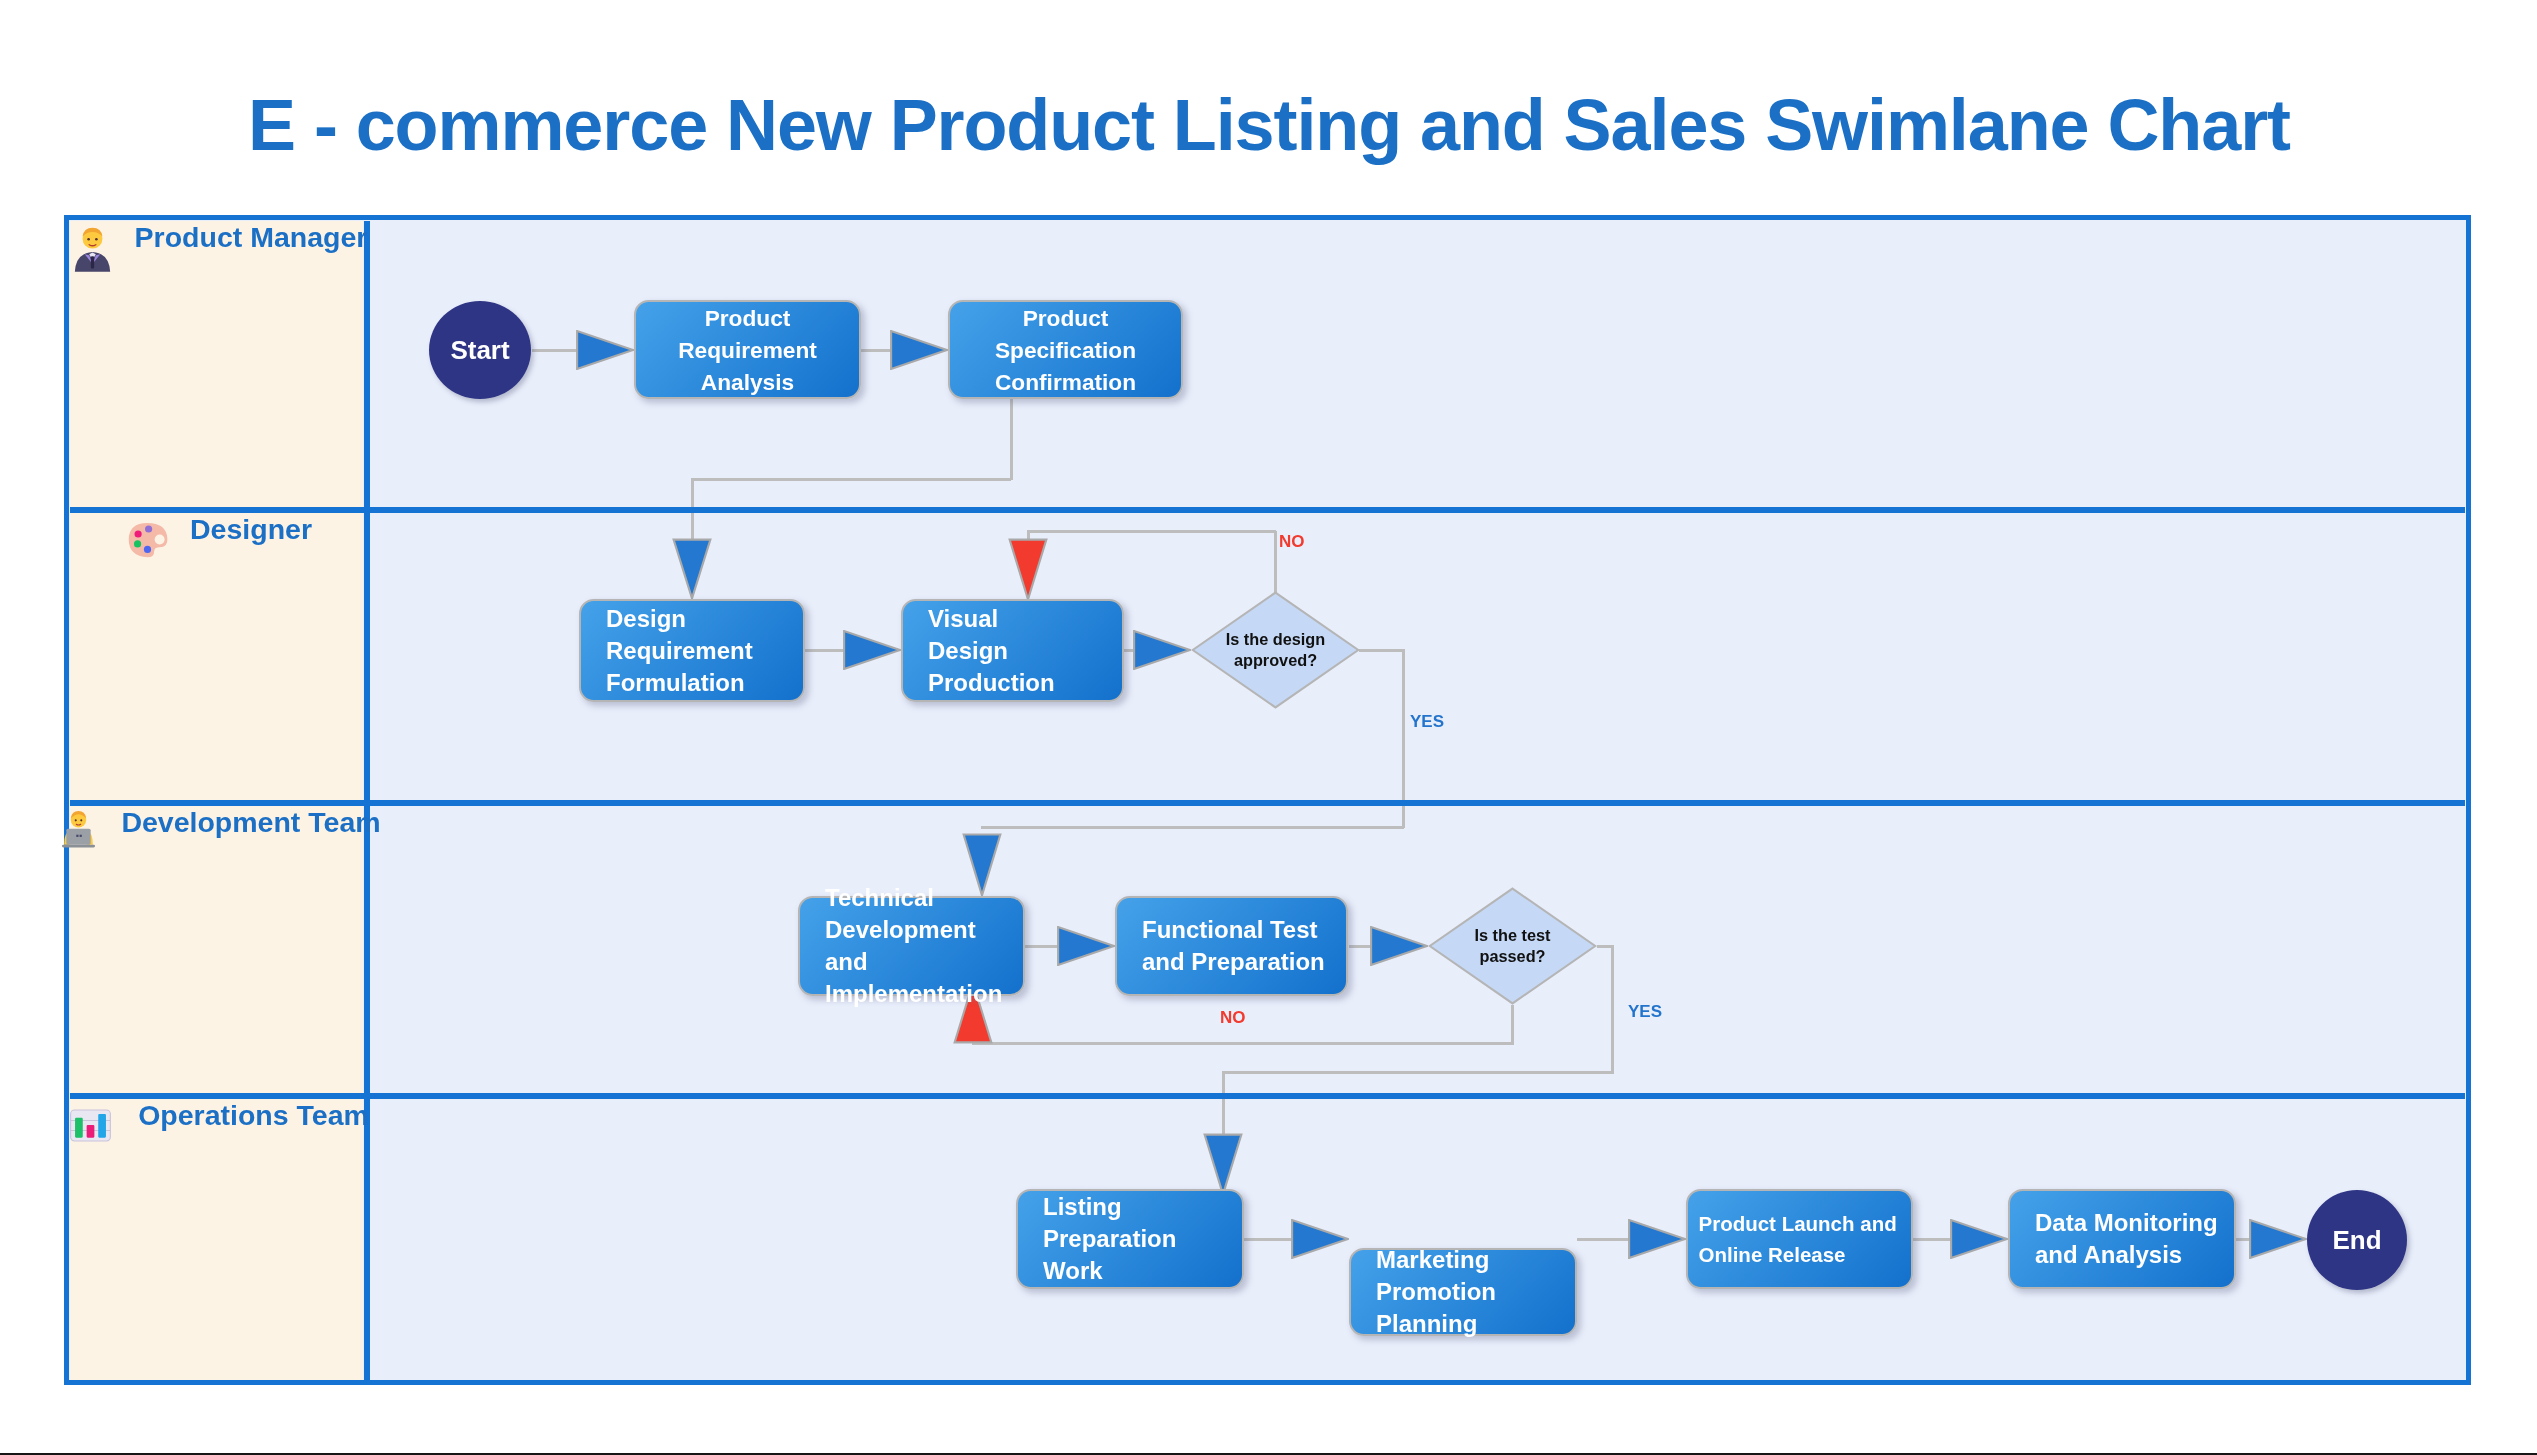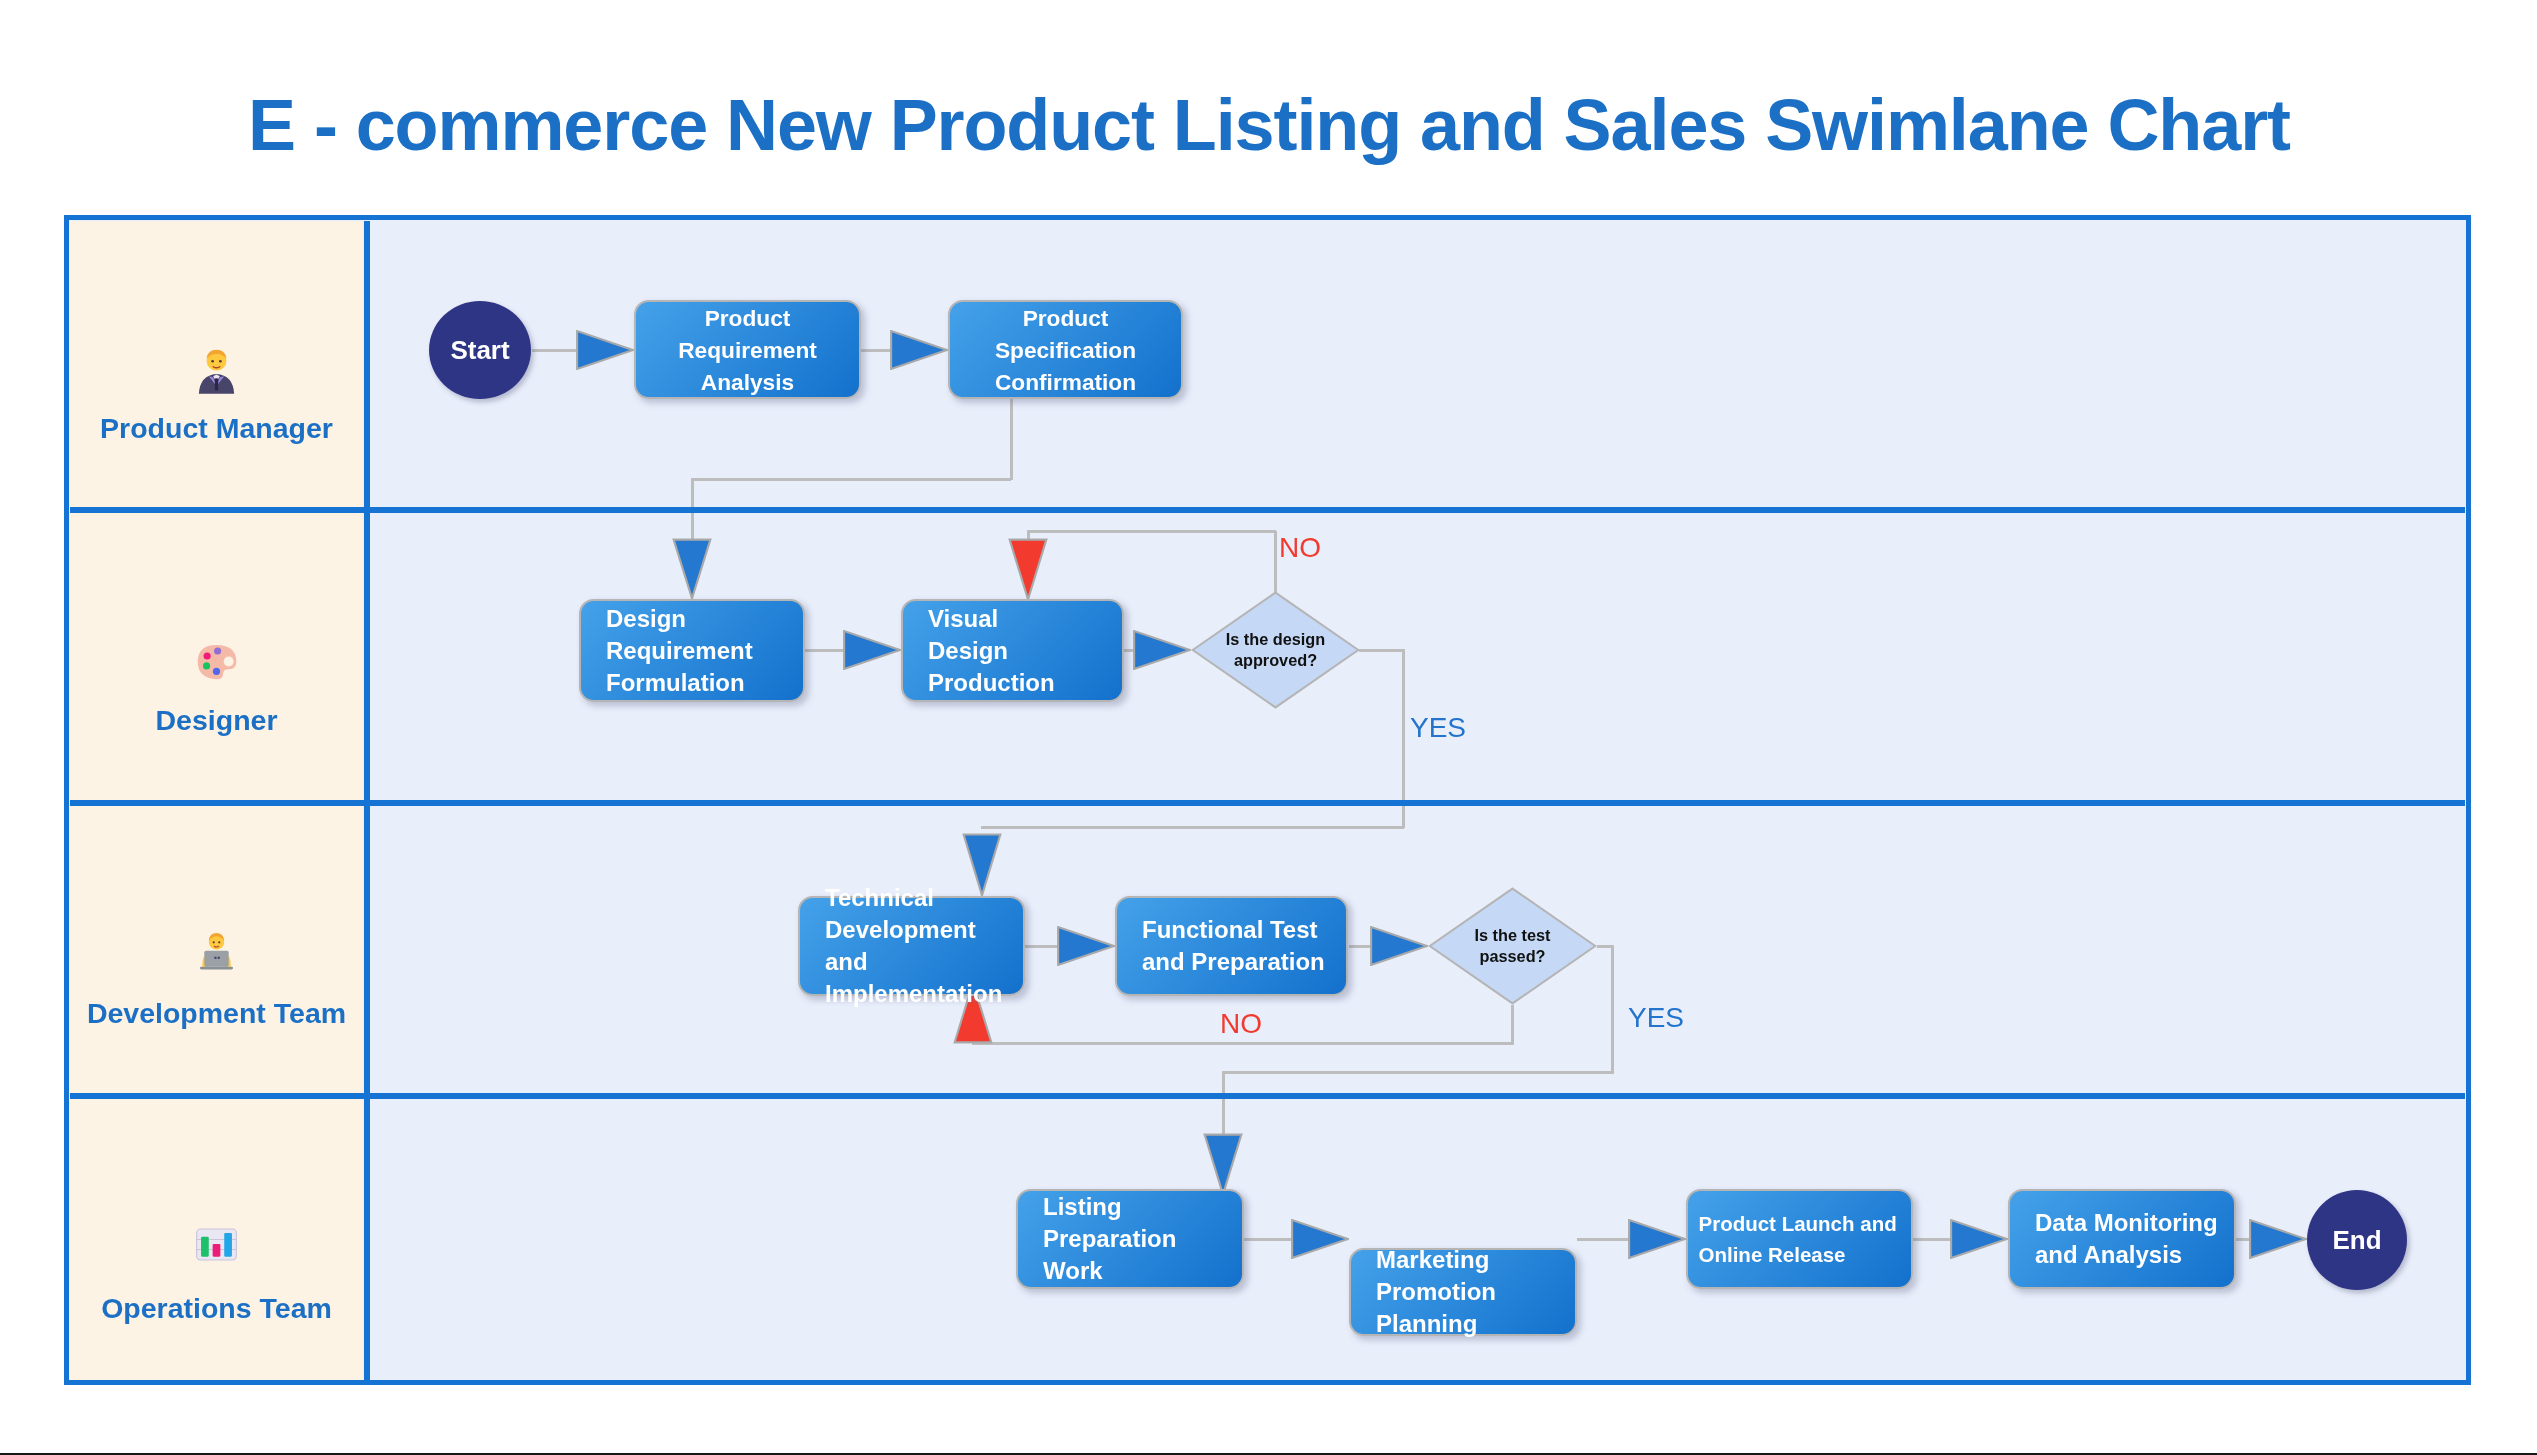--- a/index.html
+++ b/index.html
@@ -14,22 +14,22 @@
 
   .title{position:absolute;left:0;top:84px;width:2538px;text-align:center;
          font-size:72px;font-weight:bold;color:var(--accent);letter-spacing:-1.1px;}
 
   .table{position:absolute;left:64px;top:215px;width:2407px;height:1170px;
          border:5.8px solid var(--tableBorder);background:var(--laneBg);box-sizing:border-box;}
   .labelcol{position:absolute;left:70px;top:221px;width:293px;height:1159px;background:var(--labelBg);}
   .colsep{position:absolute;left:364px;top:221px;width:5.8px;height:1159px;background:var(--tableBorder);z-index:4;}
   .rowsep{position:absolute;left:70px;width:2395px;height:5.8px;background:var(--tableBorder);z-index:4;}
 
-  .lanelabel{position:absolute;left:70px;width:293px;display:flex;flex-direction:column;
-             align-items:center;justify-content:center;gap:16px;z-index:5;margin-top:29px;}
+  .lanelabel{position:absolute;left:70px;width:293px;display:flex;flex-direction:row;
+             align-items:flex-start;justify-content:center;gap:16px;z-index:5;}
   .lanelabel .txt{font-size:28.5px;font-weight:bold;color:var(--accent);white-space:nowrap;}
   .lanelabel svg{display:block;}
 
   .seg{position:absolute;background:var(--line);z-index:2;}
   .seg.h{height:2.6px;} .seg.v{width:2.6px;}
 
   .pbox{position:absolute;border-radius:14.8px;border:2.1px solid var(--boxBorder);
         background:linear-gradient(135deg,var(--boxLight) 0%,var(--boxDark) 100%);
         color:#fff;font-weight:bold;display:flex;flex-direction:column;justify-content:center;
         box-sizing:border-box;box-shadow:3.2px 3.7px 6.3px rgba(100,110,140,.35);z-index:3;}
@@ -40,21 +40,21 @@
   .term{position:absolute;border-radius:50%;background:var(--terminator);color:#fff;
         font-weight:bold;font-size:26px;display:flex;align-items:center;justify-content:center;
         box-shadow:2.6px 3.2px 5.3px rgba(80,90,120,.35);z-index:3;}
 
   .diamond{position:absolute;z-index:3;}
   .diamond .dtxt{position:absolute;left:0;top:0;width:100%;height:100%;display:flex;
         flex-direction:column;align-items:center;justify-content:center;
         font-size:16.3px;line-height:21px;font-weight:bold;color:#111;text-align:right;}
 
   .ah{position:absolute;z-index:3;}
-  .elabel{position:absolute;font-weight:normal;font-size:28px;z-index:5;white-space:nowrap;}
+  .elabel{position:absolute;font-weight:bold;font-size:17px;z-index:5;white-space:nowrap;}
   .elabel.no{color:var(--no);} .elabel.yes{color:var(--yes);}
 
   .bottomstrip{position:absolute;left:0;bottom:0;width:2538px;height:3.2px;background:var(--strip);}
 </style>
 </head>
 <body>
 
 <div class="stage">
 
   <div class="title">E - commerce New Product Listing and Sales Swimlane Chart</div>

